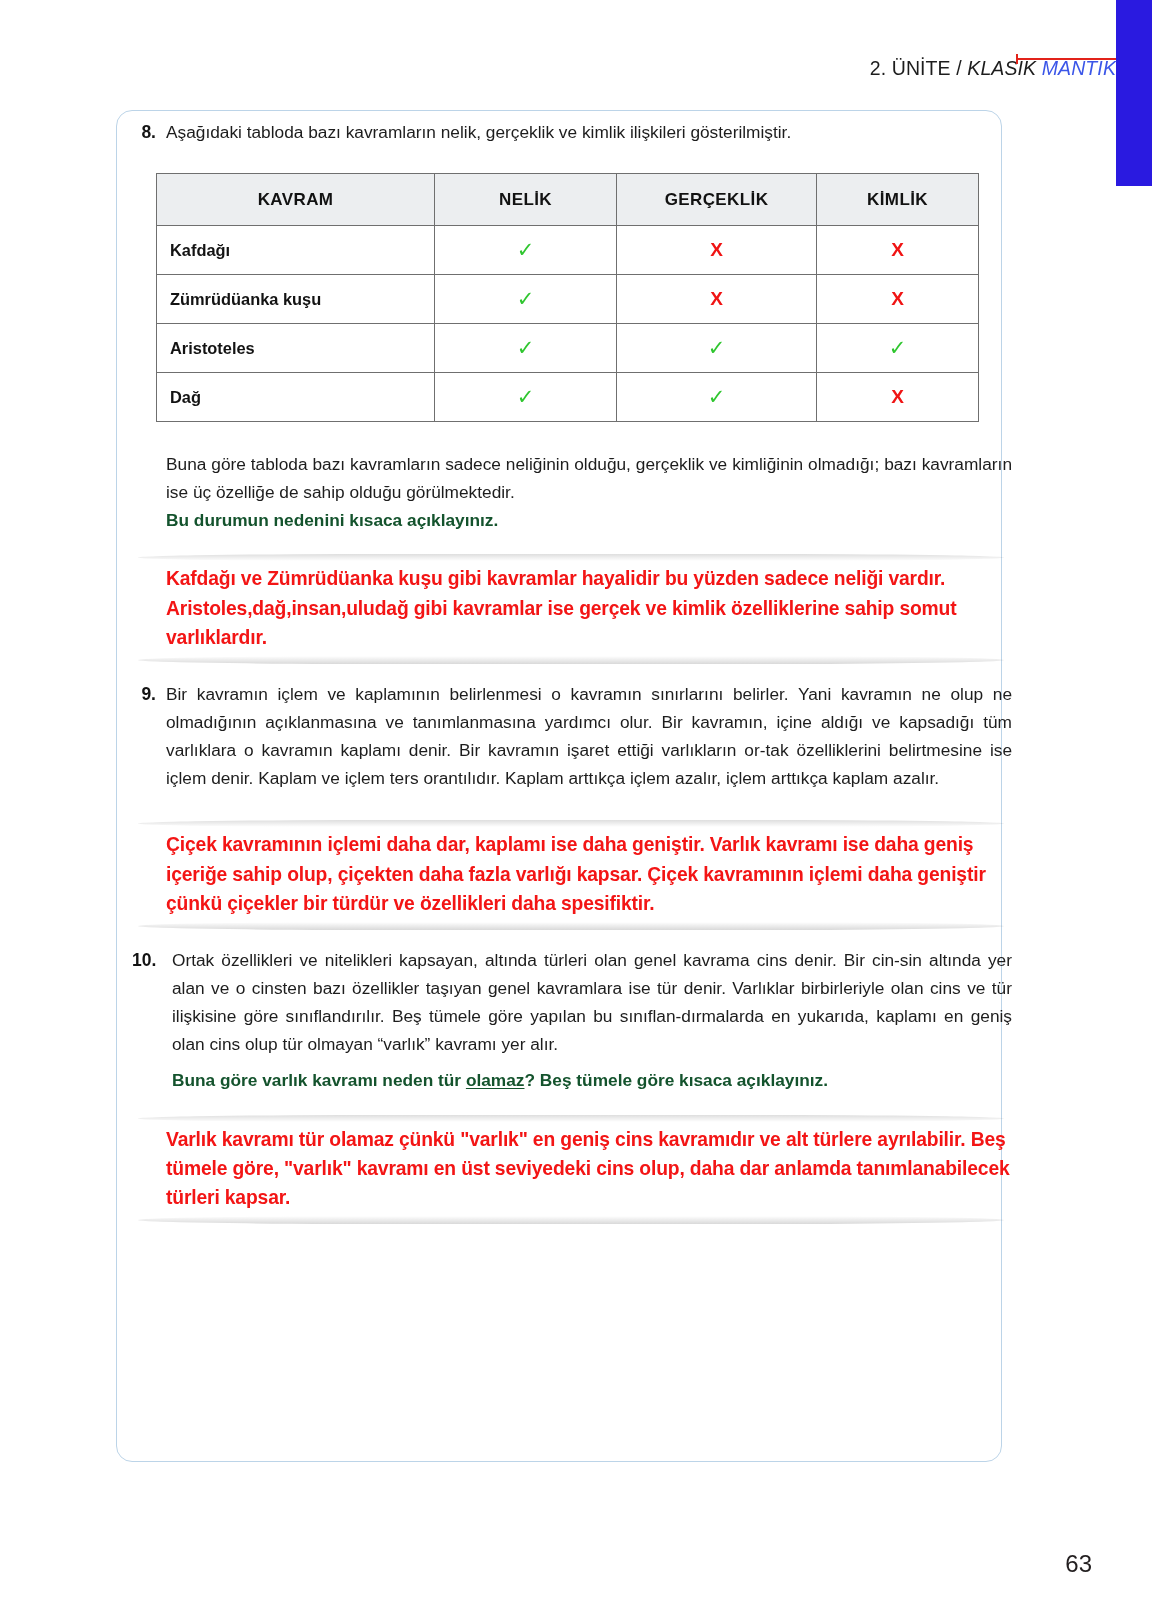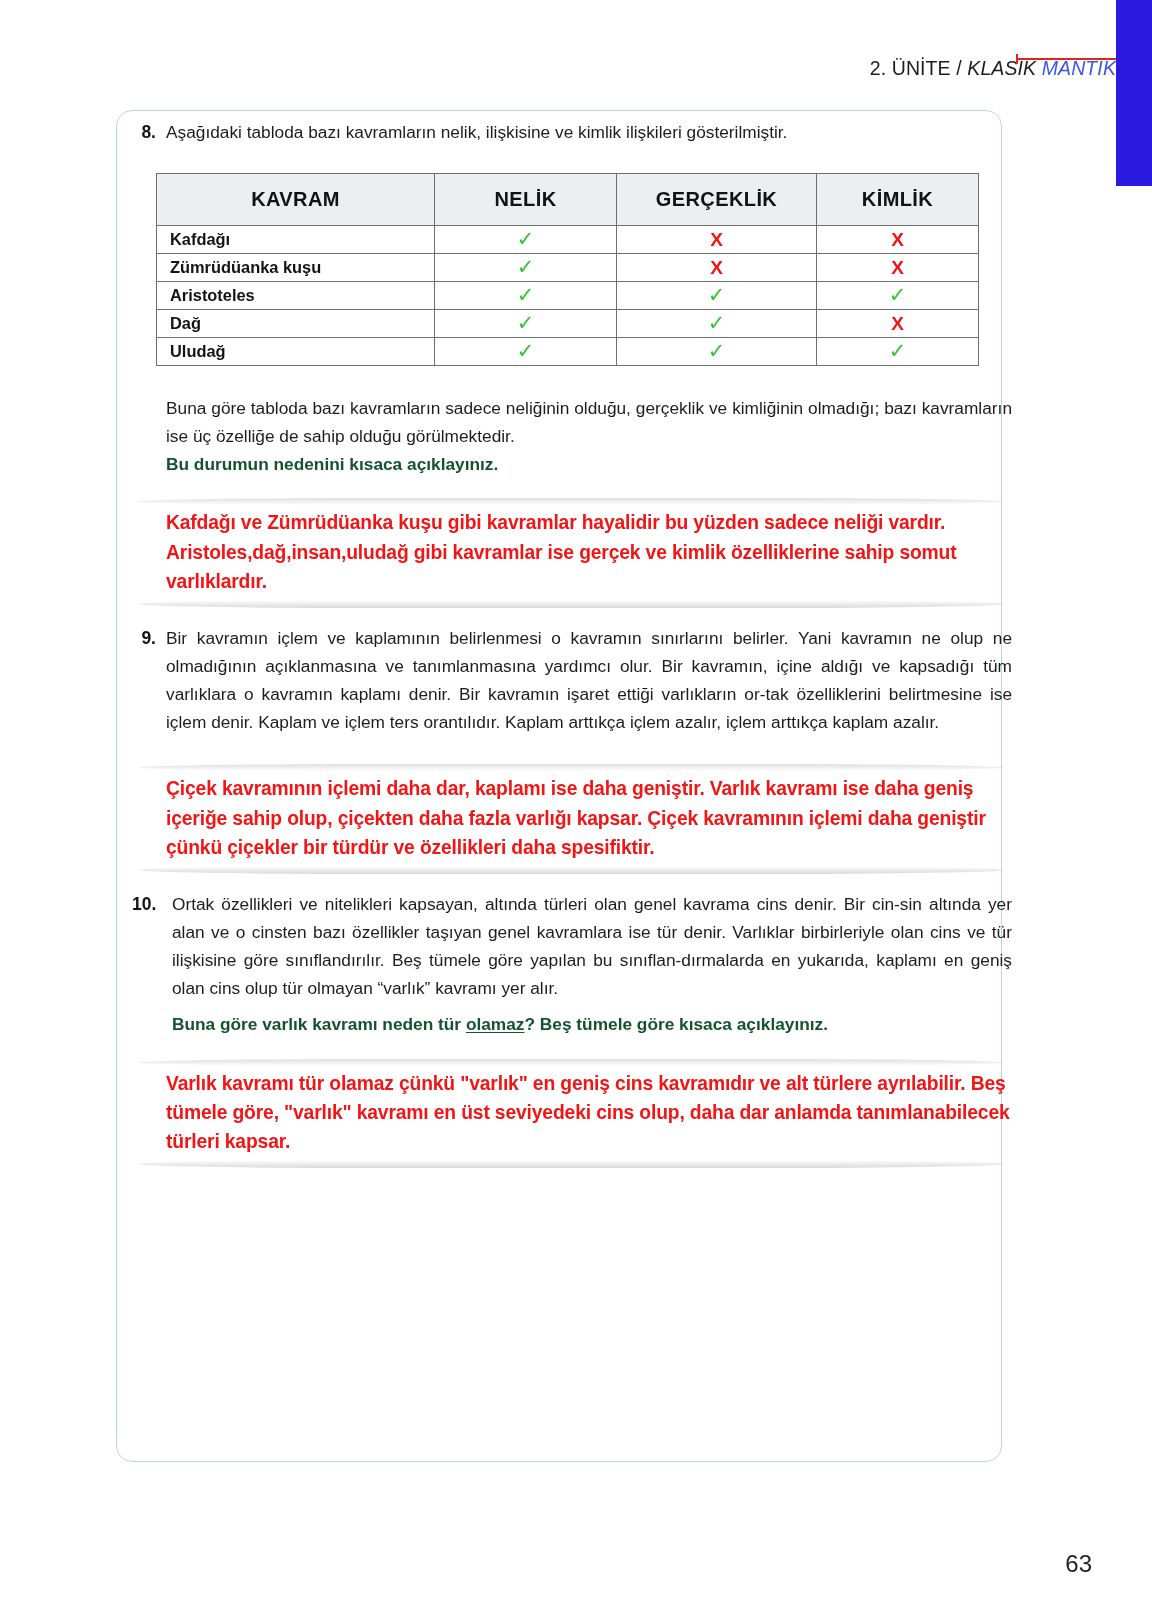--- a/index.html
+++ b/index.html
@@ -133,26 +133,26 @@
   
   .kavram-table {
     border-collapse: collapse;
     width: 822px;
     margin: 27px 0 0 24px;
     table-layout: fixed;
   }
   .kavram-table th,
   .kavram-table td {
     border: 1.2px solid #6f6f6f;
-    height: 28px;
+    height: 49px;
     box-sizing: border-box;
   }
   .kavram-table thead th {
     background: #eceef0;
-    font-size: 20px;
+    font-size: 17px;
     font-weight: bold;
     letter-spacing: .4px;
     color: #121212;
     text-align: center;
     height: 52px;
   }
   .kavram-table thead th.first { text-align: center; }
   .kavram-table td.concept {
     text-align: left;
     padding-left: 13px;
@@ -221,21 +221,21 @@
   </div>
   <div class="header-rule"></div>
 
   <div class="content-frame"></div>
 
   <div class="inner">
 
     <div class="q-block">
       <div class="q-num">8.</div>
       <div class="q-body">
-        <p class="q-text">Aşağıdaki tabloda bazı kavramların nelik, ilişkisine ve kimlik ilişkileri gösterilmiştir.</p>
+        <p class="q-text">Aşağıdaki tabloda bazı kavramların nelik, gerçeklik ve kimlik ilişkileri gösterilmiştir.</p>
       </div>
     </div>
 
     <table class="kavram-table">
       <colgroup>
         <col style="width:278px">
         <col style="width:182px">
         <col style="width:200px">
         <col style="width:162px">
       </colgroup>
@@ -265,26 +265,20 @@
           <td class="mark"><span class="mark-yes">✓</span></td>
           <td class="mark"><span class="mark-yes">✓</span></td>
           <td class="mark"><span class="mark-yes">✓</span></td>
         </tr>
         <tr>
           <td class="concept">Dağ</td>
           <td class="mark"><span class="mark-yes">✓</span></td>
           <td class="mark"><span class="mark-yes">✓</span></td>
           <td class="mark"><span class="mark-no">X</span></td>
         </tr>
-        <tr>
-          <td class="concept">Uludağ</td>
-          <td class="mark"><span class="mark-yes">✓</span></td>
-          <td class="mark"><span class="mark-yes">✓</span></td>
-          <td class="mark"><span class="mark-yes">✓</span></td>
-        </tr>
       </tbody>
     </table>
 
     <div class="gap-md"></div>
 
     <div class="q-block">
       <div class="q-num"></div>
       <div class="q-body">
         <p class="q-text">Buna göre tabloda bazı kavramların sadece neliğinin olduğu, gerçeklik ve kimliğinin olmadığı; bazı kavramların ise üç özelliğe de sahip olduğu görülmektedir.</p>
         <p class="q-text bold">Bu durumun nedenini kısaca açıklayınız.</p>

